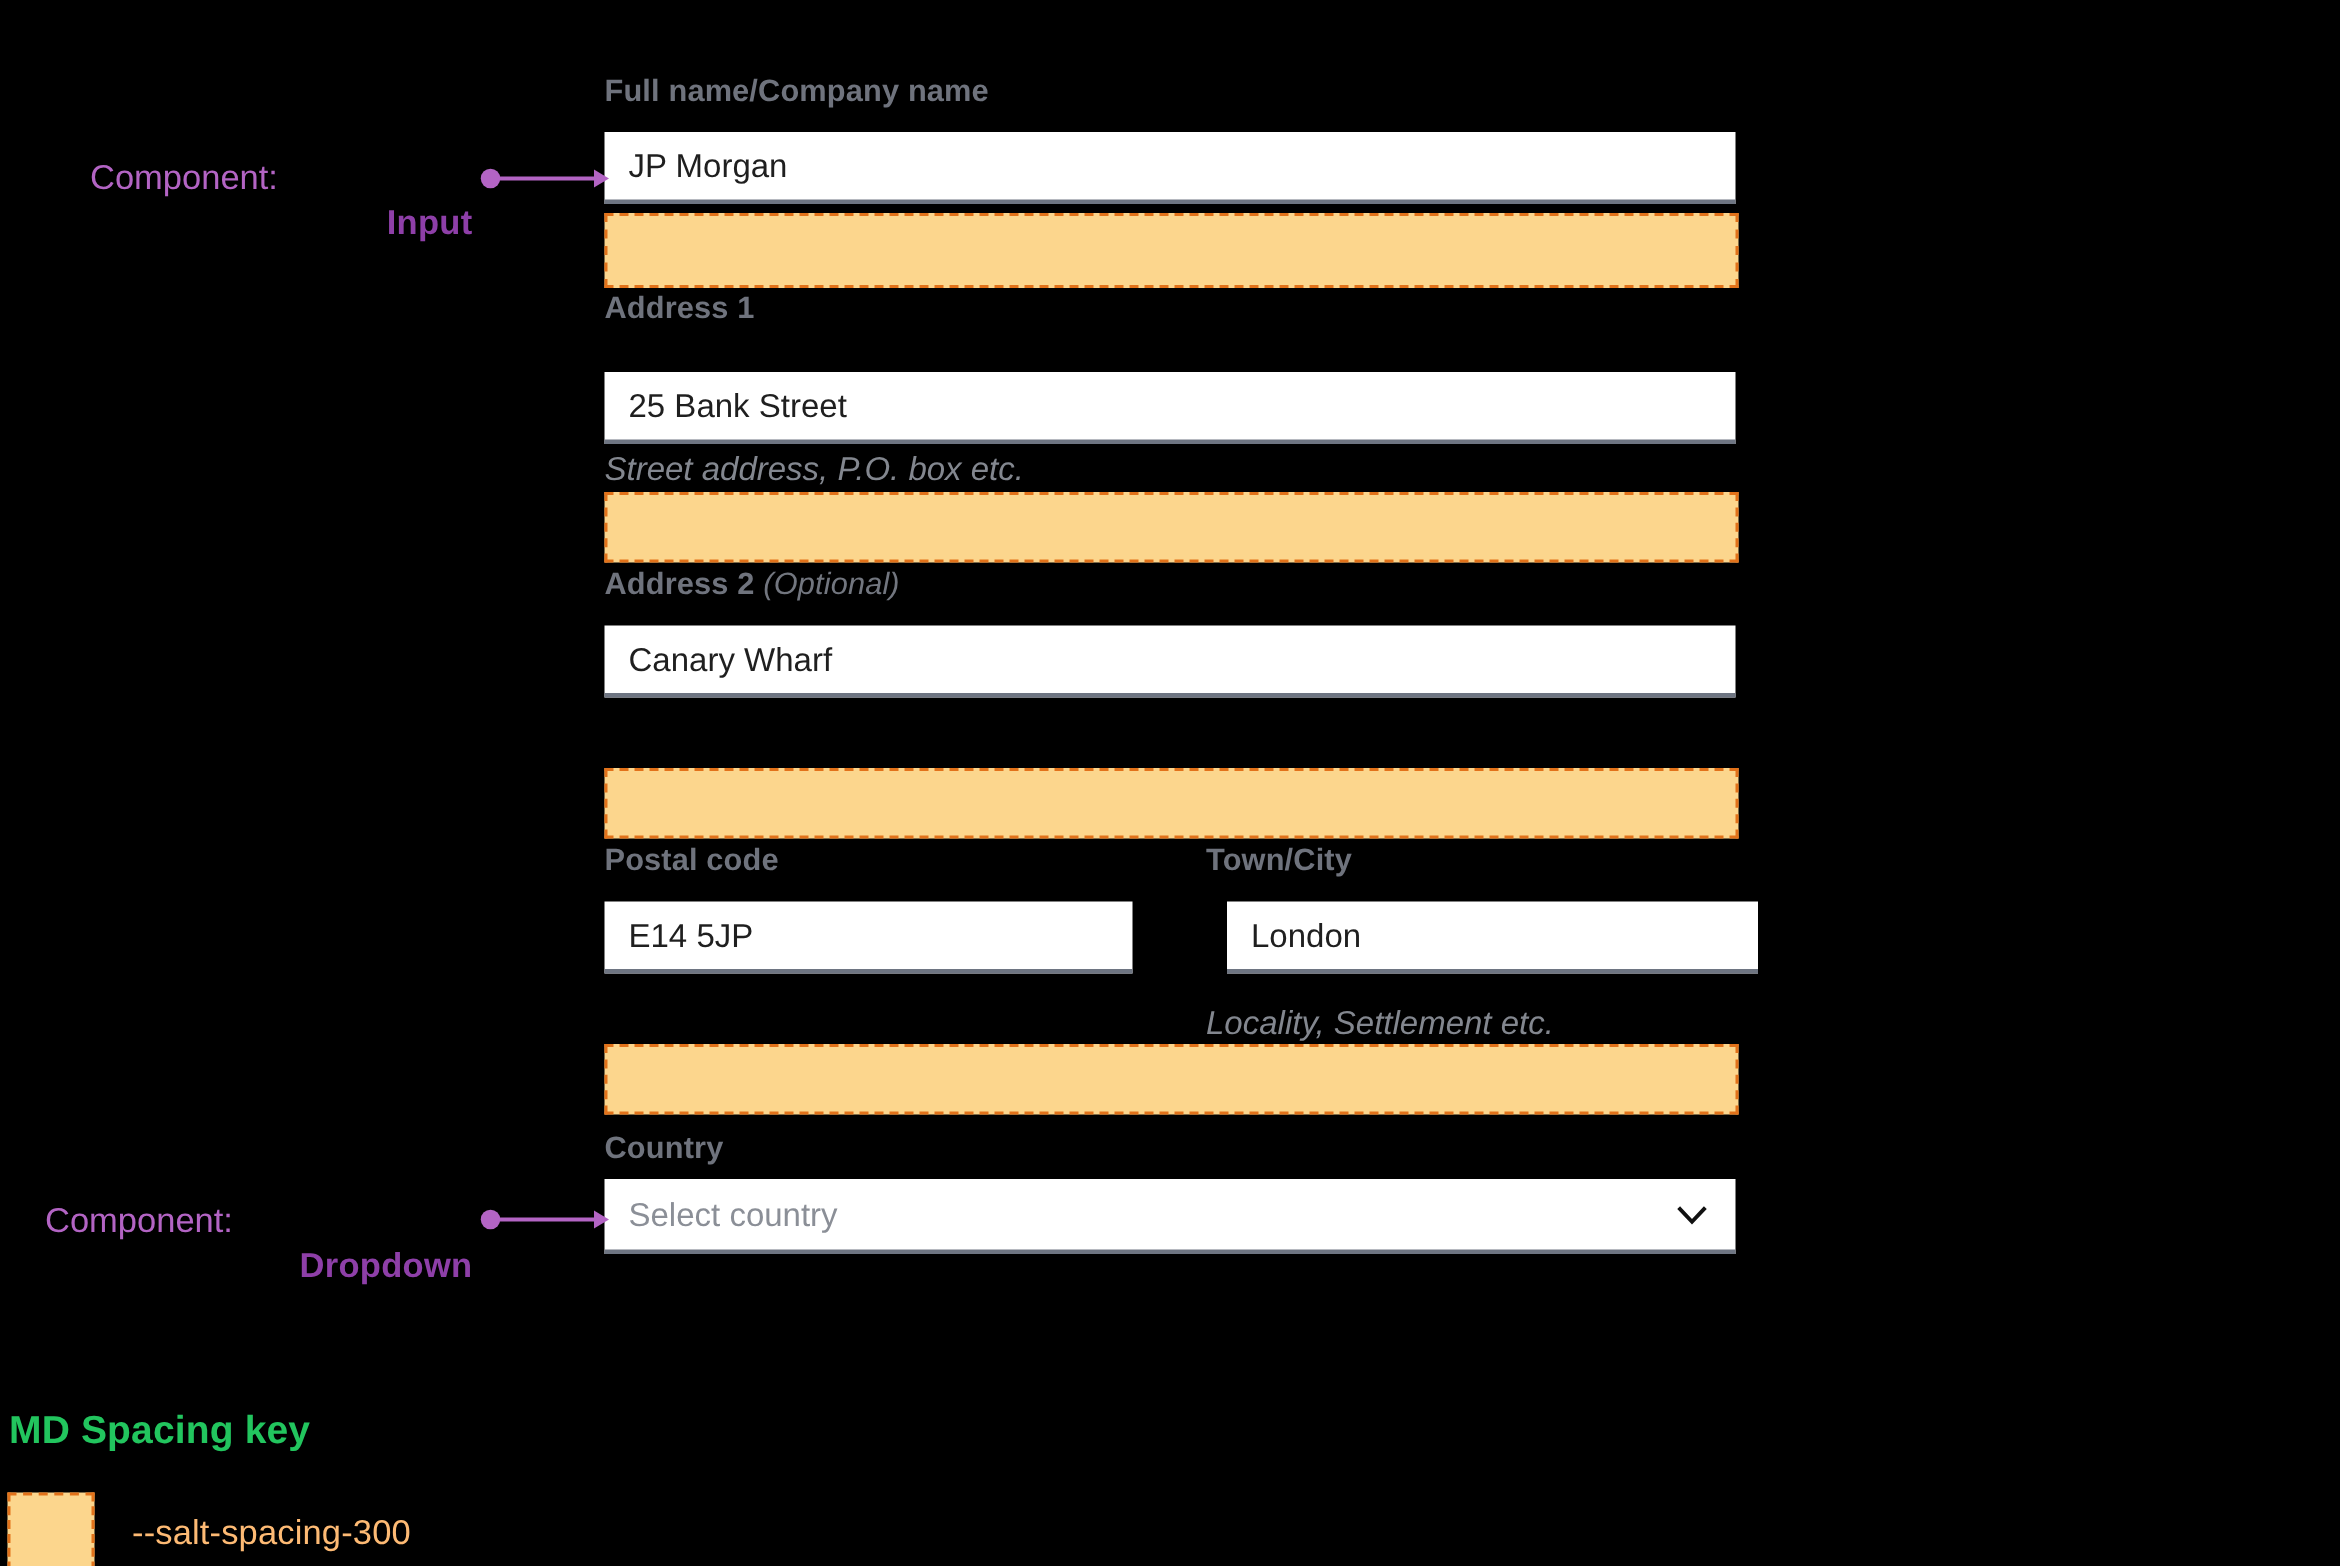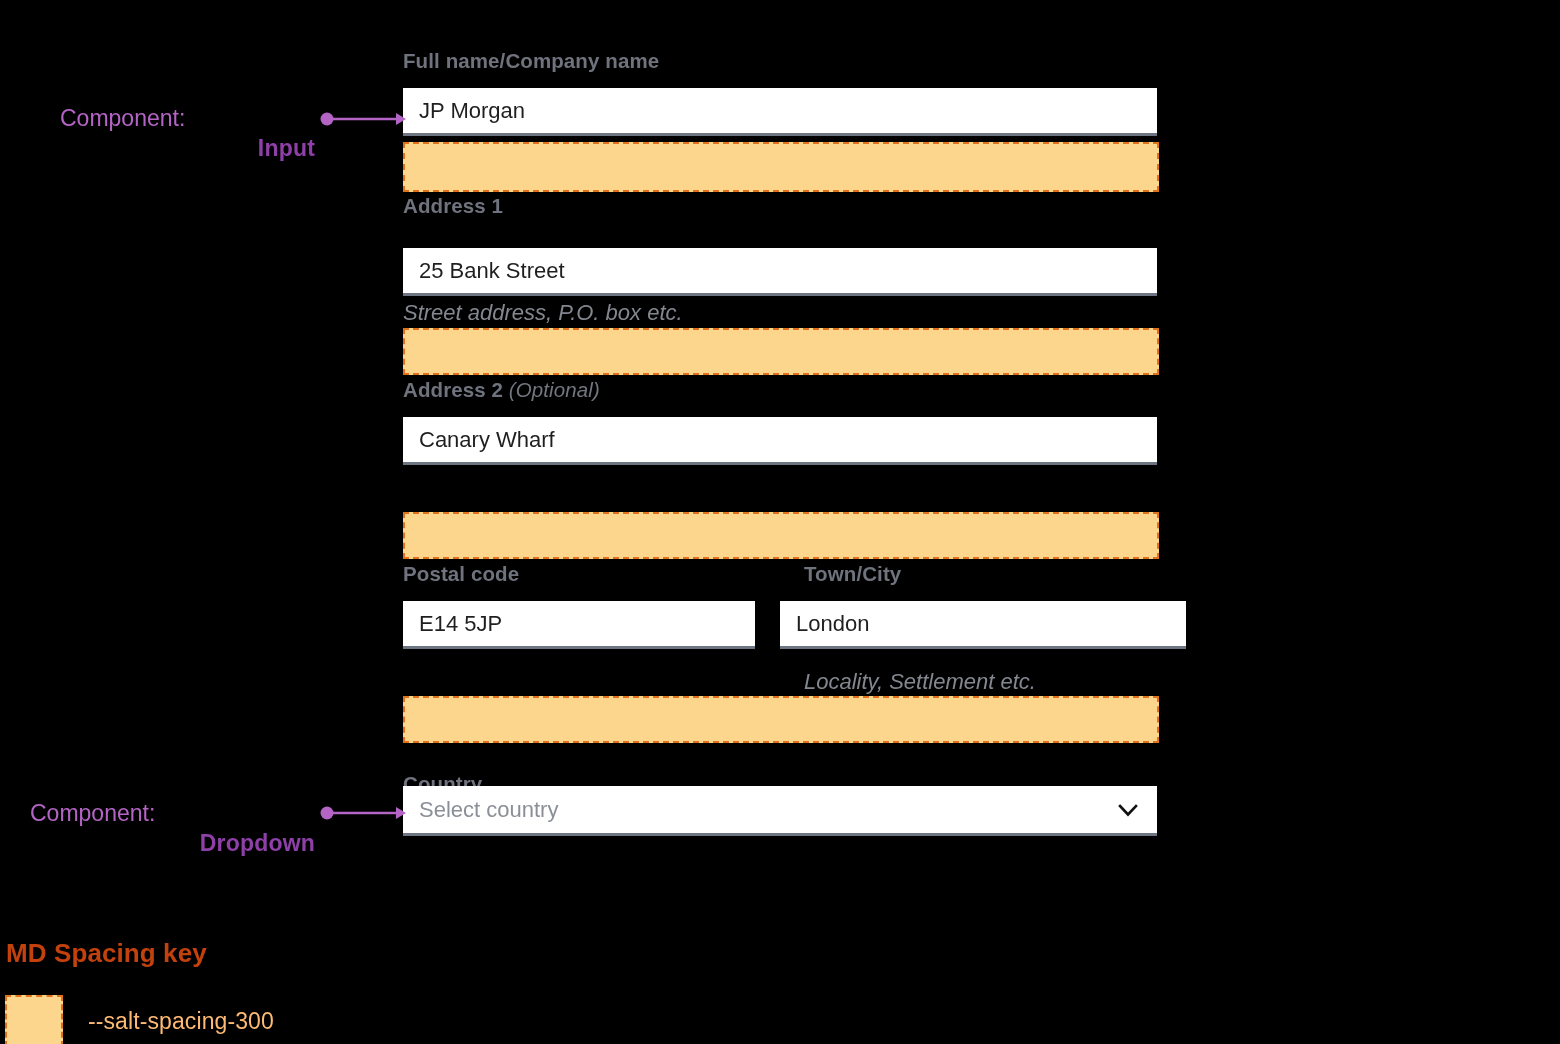--- a/index.html
+++ b/index.html
@@ -120,21 +120,21 @@
     left: 0;
     top: 930px;
     width: 600px;
   }
   #spacing-key .key-title {
     position: absolute;
     left: 6px;
     top: 8px;
     font-size: 26px;
     font-weight: 700;
-    color: #c2410c;
+    color: #22c55e;
     letter-spacing: 0.1px;
   }
   #spacing-key .key-swatch {
     position: absolute;
     left: 5px;
     top: 65px;
     width: 58px;
     height: 52px;
     background: #fcd68d;
     border: 2px dashed #e2721a;
@@ -184,30 +184,30 @@
   <div class="abs" style="left:0;top:561px;width:756px;">
     <span class="field-label">Postal code</span>
   </div>
   <div class="abs" style="left:401px;top:561px;width:356px;">
     <span class="field-label">Town/City</span>
   </div>
 
   <div class="abs input" style="left:0;top:601px;width:352px;align-items:center;">
     <span class="value">E14 5JP</span>
   </div>
-  <div class="abs input" style="left:377px;top:601px;width:406px;">
+  <div class="abs input" style="left:415px;top:601px;width:354px;">
     <span class="value">London</span>
   </div>
 
   <div class="abs" style="left:401px;top:669px;width:356px;">
     <span class="helper-text">Locality, Settlement etc.</span>
   </div>
   <div class="abs spacer" style="left:0;top:696px;width:756px;height:47px;"></div>
 
-  <div class="abs" style="left:0;top:771px;width:756px;">
+  <div class="abs" style="left:0;top:753px;width:756px;">
     <span class="field-label">Country</span>
   </div>
   <div class="abs input dropdown" style="left:0;top:786px;width:754px;">
     <span class="placeholder">Select country</span>
     <span class="chevron">
       <svg viewBox="0 0 26 26" width="26" height="26" aria-hidden="true">
         <path d="M5 9 L13 17.5 L21 9" fill="none" stroke="#111111" stroke-width="2.6" stroke-linecap="square" stroke-linejoin="miter"></path>
       </svg>
     </span>
   </div>

